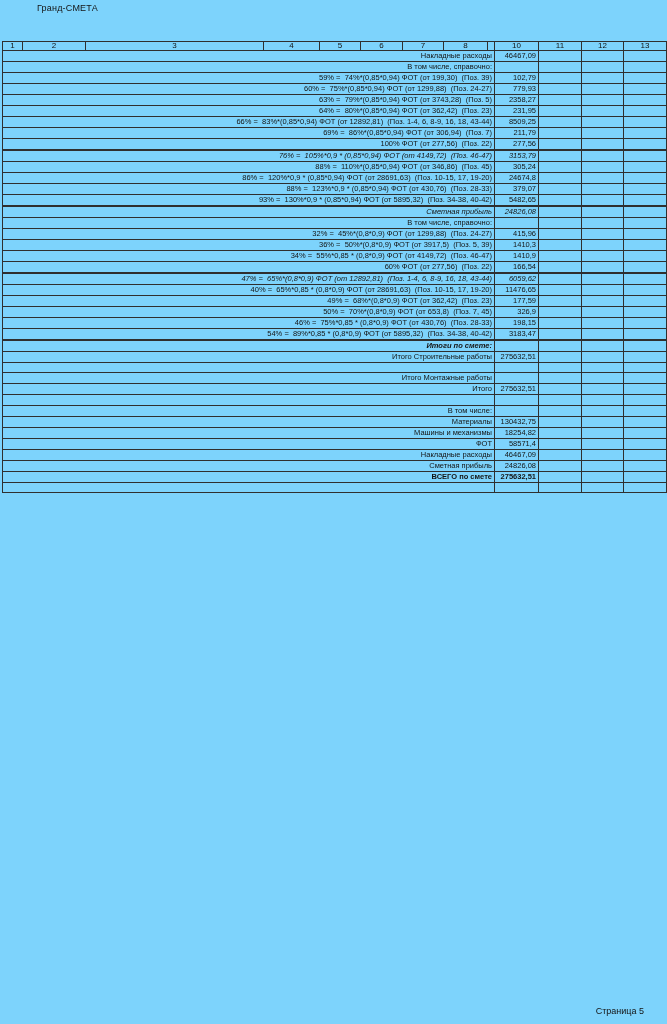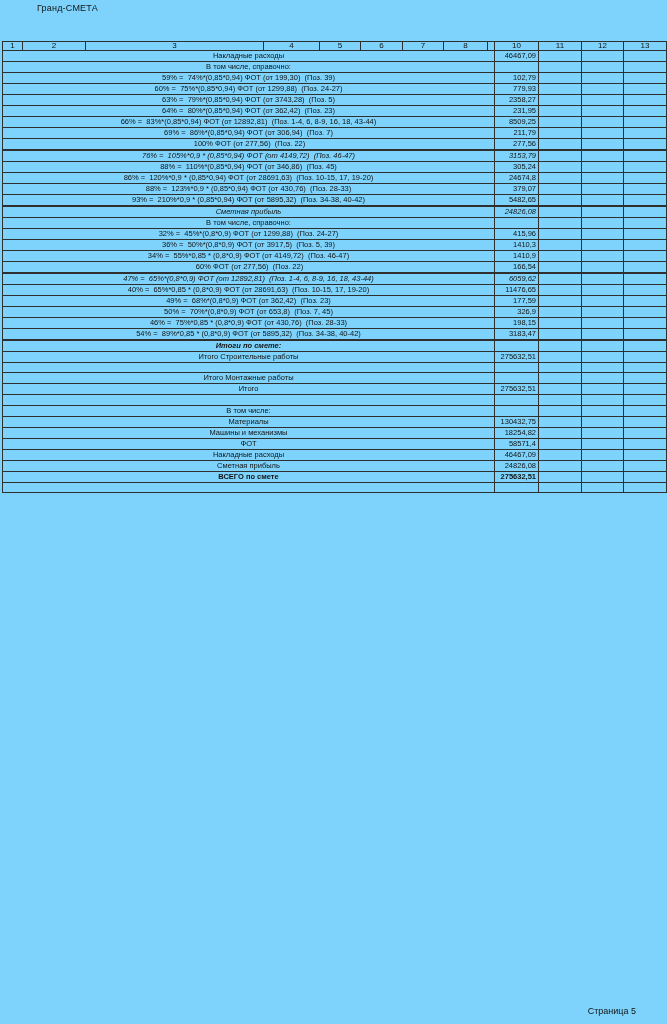--- a/index.html
+++ b/index.html
@@ -34,30 +34,30 @@
     white-space: pre;
     vertical-align: middle;
   }
   table.estimate thead th {
     text-align: center;
     height: 9px;
     line-height: 8px;
     font-size: 8px;
     padding: 0;
   }
-  td.label { text-align: center; }
+  td.label { text-align: right; }
   td.value { text-align: right; }
   tr.bold td { font-weight: bold; }
   tr.thick td { border-top-width: 2px; font-style: italic; }
   .indent-0 { padding-left: 5px; }
   .indent-1 { padding-left: 10px; margin-top: 48px; }
   .indent-2 { padding-left: 19px; }
 
   .footer {
-    position: absolute; left: 4px; top: 1006px;
+    position: absolute; left: 12px; top: 1006px;
     width: 632px; text-align: right;
     font-size: 9px;
   }
 </style>
 </head>
 <body>
 
 <div class="page">
 
   <div class="app-header">Гранд-СМЕТА</div>
@@ -181,21 +181,21 @@
           <td></td>
         </tr>
         <tr>
           <td colspan="9" class="label indent-1">88% =  123%*0,9 * (0,85*0,94) ФОТ (от 430,76)  (Поз. 28-33)</td>
           <td class="value">379,07</td>
           <td></td>
           <td></td>
           <td></td>
         </tr>
         <tr>
-          <td colspan="9" class="label indent-1">93% =  210%*0,9 * (0,85*0,94) ФОТ (от 5895,32)  (Поз. 34-38, 40-42)</td>
+          <td colspan="9" class="label indent-1">93% =  130%*0,9 * (0,85*0,94) ФОТ (от 5895,32)  (Поз. 34-38, 40-42)</td>
           <td class="value">5482,65</td>
           <td></td>
           <td></td>
           <td></td>
         </tr>
         <tr class="thick">
           <td colspan="9" class="label indent-0">Сметная прибыль</td>
           <td class="value">24826,08</td>
           <td></td>
           <td></td>

